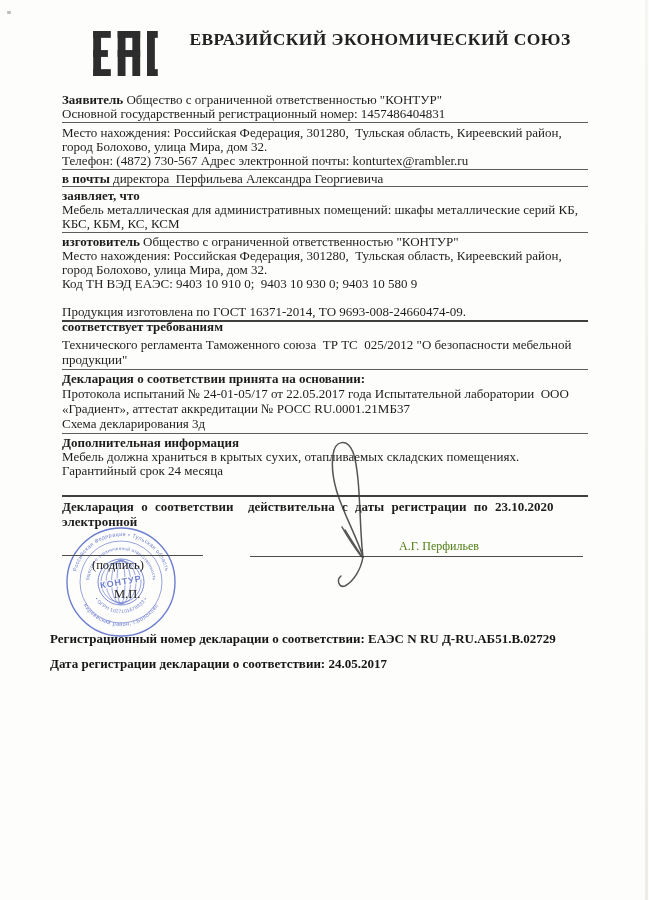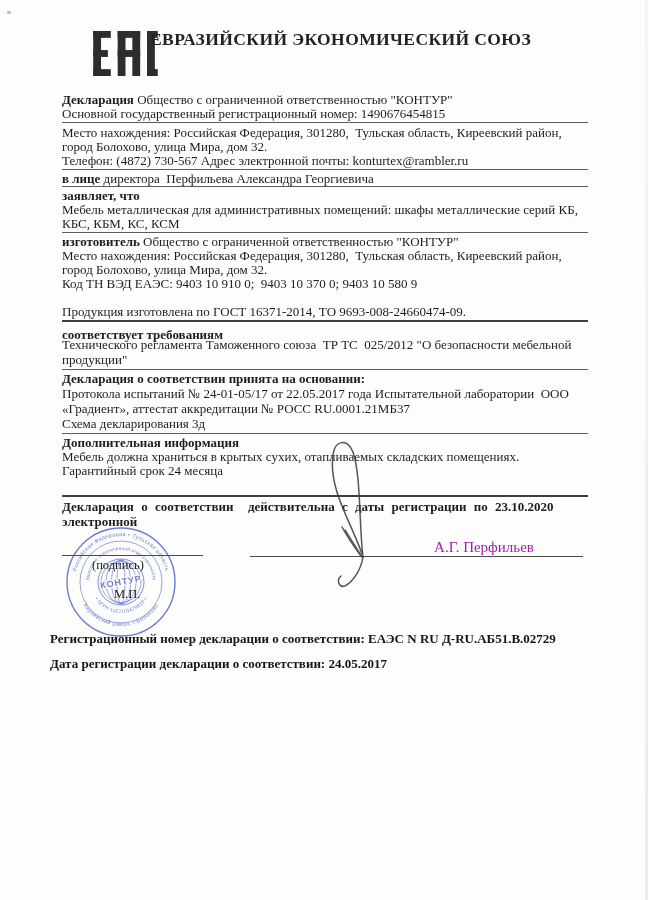--- a/index.html
+++ b/index.html
@@ -8,36 +8,36 @@
     background:#fdfdfc;
     font-family:"Liberation Serif", serif;
     color:#1e1e1e;
   }
   .scan-edge{position:absolute;top:0;right:1px;width:3px;height:100%;
     background:linear-gradient(180deg,#f2f0ec,#e4e0d8);opacity:.6;}
   .speck{position:absolute;left:7px;top:11px;width:4px;height:3px;background:#9a948c;opacity:.6;border-radius:1px;}
 
   
   .logo{position:absolute;left:93px;top:31px;}
-  .title{position:absolute;left:150px;top:29px;width:460px;
+  .title{position:absolute;left:150px;top:29px;width:460px;text-align:center;
     font-weight:bold;font-size:17.5px;line-height:20px;letter-spacing:.4px;color:#222;}
   .title .t2{letter-spacing:.6px;}
 
   
   .row{position:absolute;left:62px;width:530px;font-size:13px;line-height:14px;
     white-space:pre;color:#1d1d1d;}
   .b{font-weight:bold;}
   .rule{position:absolute;left:62px;width:526px;height:1px;background:#5c5c5c;}
   .rule.thick{height:2px;background:#3f3f3f;}
   .jst{word-spacing:4px;}
 
   
   .sigline{position:absolute;height:1px;background:#4c4c4c;}
   .caption{position:absolute;font-size:12.5px;color:#222;}
-  .signer{position:absolute;left:399px;top:539px;width:170px;text-align:center;font-size:15px;color:#a21caf;}
+  .signer{position:absolute;left:399px;top:539px;width:170px;text-align:left;font-size:12px;color:#4d7c0f;}
   .stamp{position:absolute;left:63px;top:524px;opacity:.82;}
   .inksig{position:absolute;left:295px;top:430px;}
 
   .footer-row{position:absolute;left:50px;width:560px;font-size:13px;font-weight:bold;white-space:pre;color:#161616;}
 </style>
 </head>
 <body>
 
 <div class="page">
   <div class="scan-edge"></div>
@@ -56,45 +56,45 @@
       <rect x="55" y="0" width="8" height="46"></rect>
         <rect x="55" y="0" width="11" height="7"></rect>
       <rect x="55" y="39" width="11" height="7"></rect>
     </g>
   </svg>
 
   <div class="title">
     <div class="t1">ЕВРАЗИЙСКИЙ  ЭКОНОМИЧЕСКИЙ СОЮЗ</div>
   </div>
 
-  <div class="row" style="top:93px"><span class="b">Декларация</span><span> Общество с ограниченной ответственностью "КОНТУР"</span></div>
-  <div class="row" style="top:107px">Основной государственный регистрационный номер: 1490676454815</div>
+  <div class="row" style="top:93px"><span class="b">Заявитель</span><span> Общество с ограниченной ответственностью "КОНТУР"</span></div>
+  <div class="row" style="top:107px">Основной государственный регистрационный номер: 1457486404831</div>
   <div class="rule" style="top:122px"></div>
 
   <div class="row" style="top:126px">Место нахождения: Российская Федерация, 301280,  Тульская область, Киреевский район,</div>
   <div class="row" style="top:140px">город Болохово, улица Мира, дом 32.</div>
   <div class="row" style="top:154px">Телефон: (4872) 730-567 Адрес электронной почты: konturtex@rambler.ru</div>
   <div class="rule" style="top:169px"></div>
 
-  <div class="row" style="top:172px"><span class="b">в лице</span><span> директора  Перфильева Александра Георгиевича</span></div>
+  <div class="row" style="top:172px"><span class="b">в почты</span><span> директора  Перфильева Александра Георгиевича</span></div>
   <div class="rule" style="top:186px"></div>
 
   <div class="row b" style="top:189px">заявляет, что</div>
   <div class="row" style="top:217px">КБС, КБМ, КС, КСМ</div>
   <div class="row" style="top:203px">Мебель металлическая для административных помещений: шкафы металлические серий КБ,</div>
   <div class="rule" style="top:232px"></div>
 
   <div class="row" style="top:235px"><span class="b">изготовитель</span><span> Общество с ограниченной ответственностью "КОНТУР"</span></div>
   <div class="row" style="top:249px">Место нахождения: Российская Федерация, 301280,  Тульская область, Киреевский район,</div>
   <div class="row" style="top:263px">город Болохово, улица Мира, дом 32.</div>
-  <div class="row" style="top:277px">Код ТН ВЭД ЕАЭС: 9403 10 910 0;  9403 10 370 0; 9403 10 580 9</div>
+  <div class="row" style="top:277px">Код ТН ВЭД ЕАЭС: 9403 10 910 0;  9403 10 930 0; 9403 10 580 9</div>
   <div class="row" style="top:305px">Продукция изготовлена по ГОСТ 16371-2014, ТО 9693-008-24660474-09.</div>
   <div class="rule thick" style="top:320px"></div>
 
-  <div class="row b" style="top:328px">соответствует требованиям</div>
+  <div class="row b" style="top:320px">соответствует требованиям</div>
   <div class="row" style="top:338px">Технического регламента Таможенного союза  ТР ТС  025/2012 "О безопасности мебельной</div>
   <div class="row" style="top:353px">продукции"</div>
   <div class="rule" style="top:369px"></div>
 
   <div class="row b" style="top:372px">Декларация о соответствии принята на основании:</div>
   <div class="row" style="top:387px">Протокола испытаний № 24-01-05/17 от 22.05.2017 года Испытательной лаборатории  ООО</div>
   <div class="row" style="top:402px">«Градиент», аттестат аккредитации № РОСС RU.0001.21МБ37</div>
   <div class="row" style="top:417px">Схема декларирования 3д</div>
   <div class="rule" style="top:433px"></div>
 

